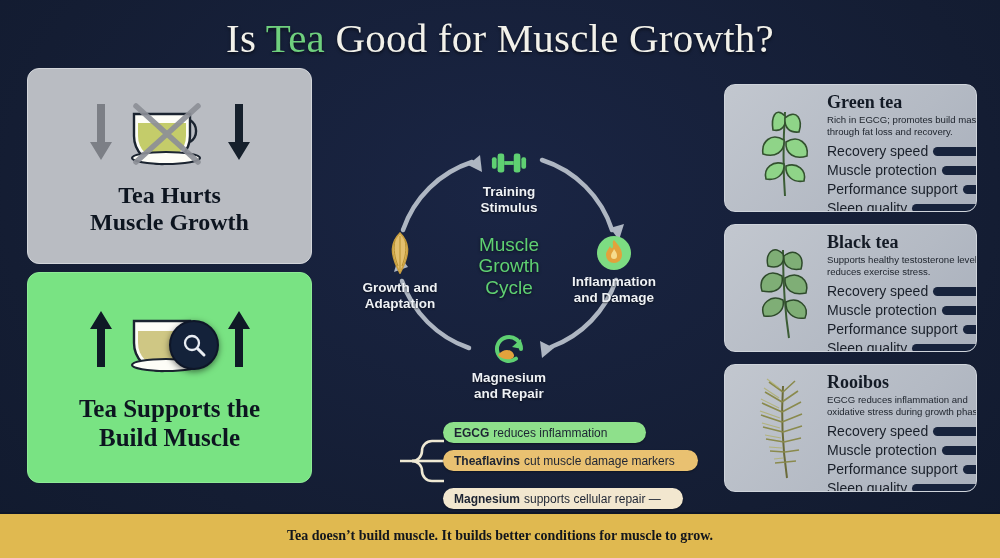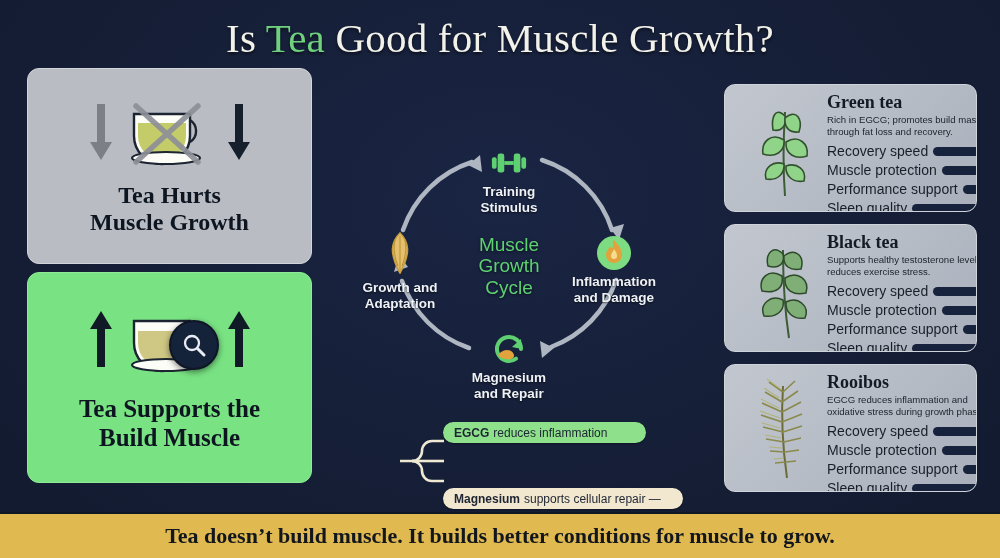--- a/index.html
+++ b/index.html
@@ -152,21 +152,21 @@
 
   
   .footer {
     position: absolute; left: 0; bottom: 0; width: 1000px; height: 46px;
     background: #e0b950;
     border-top: 2px solid #0e1628;
     display: flex; align-items: center; justify-content: center;
   }
   .footer-text {
     font-family: "Liberation Serif", serif;
-    font-weight: bold; font-size: 22px; color: #12161d;
+    font-weight: bold; font-size: 14px; color: #12161d;
     white-space: nowrap;
   }
 </style>
 </head>
 <body>
 
 <div id="stage">
 
   <div class="title">
     <span>Is </span><span class="hl">Tea</span><span> Good for Muscle Growth?</span>
@@ -330,20 +330,24 @@
       <g fill="none" stroke="#efe9d4" stroke-width="2.6">
         <path d="M0 41 h12 a10 10 0 0 0 10 -10 a10 10 0 0 1 10 -10 h12"></path>
         <path d="M12 41 h32"></path>
         <path d="M12 41 a10 10 0 0 1 10 10 a10 10 0 0 0 10 10 h12"></path>
       </g>
     </svg>
     <div class="pill pill-1">
       <b>EGCG</b>
         <span>reduces inflammation</span>
     </div>
+    <div class="pill pill-2">
+      <b>Theaflavins</b>
+        <span>cut muscle damage markers</span>
+    </div>
     <div class="pill pill-3">
       <b>Magnesium</b>
         <span>supports cellular repair —</span>
     </div>
   </div>
 
   <div class="cards">
 
     <div class="card">
       <div class="card-art">

